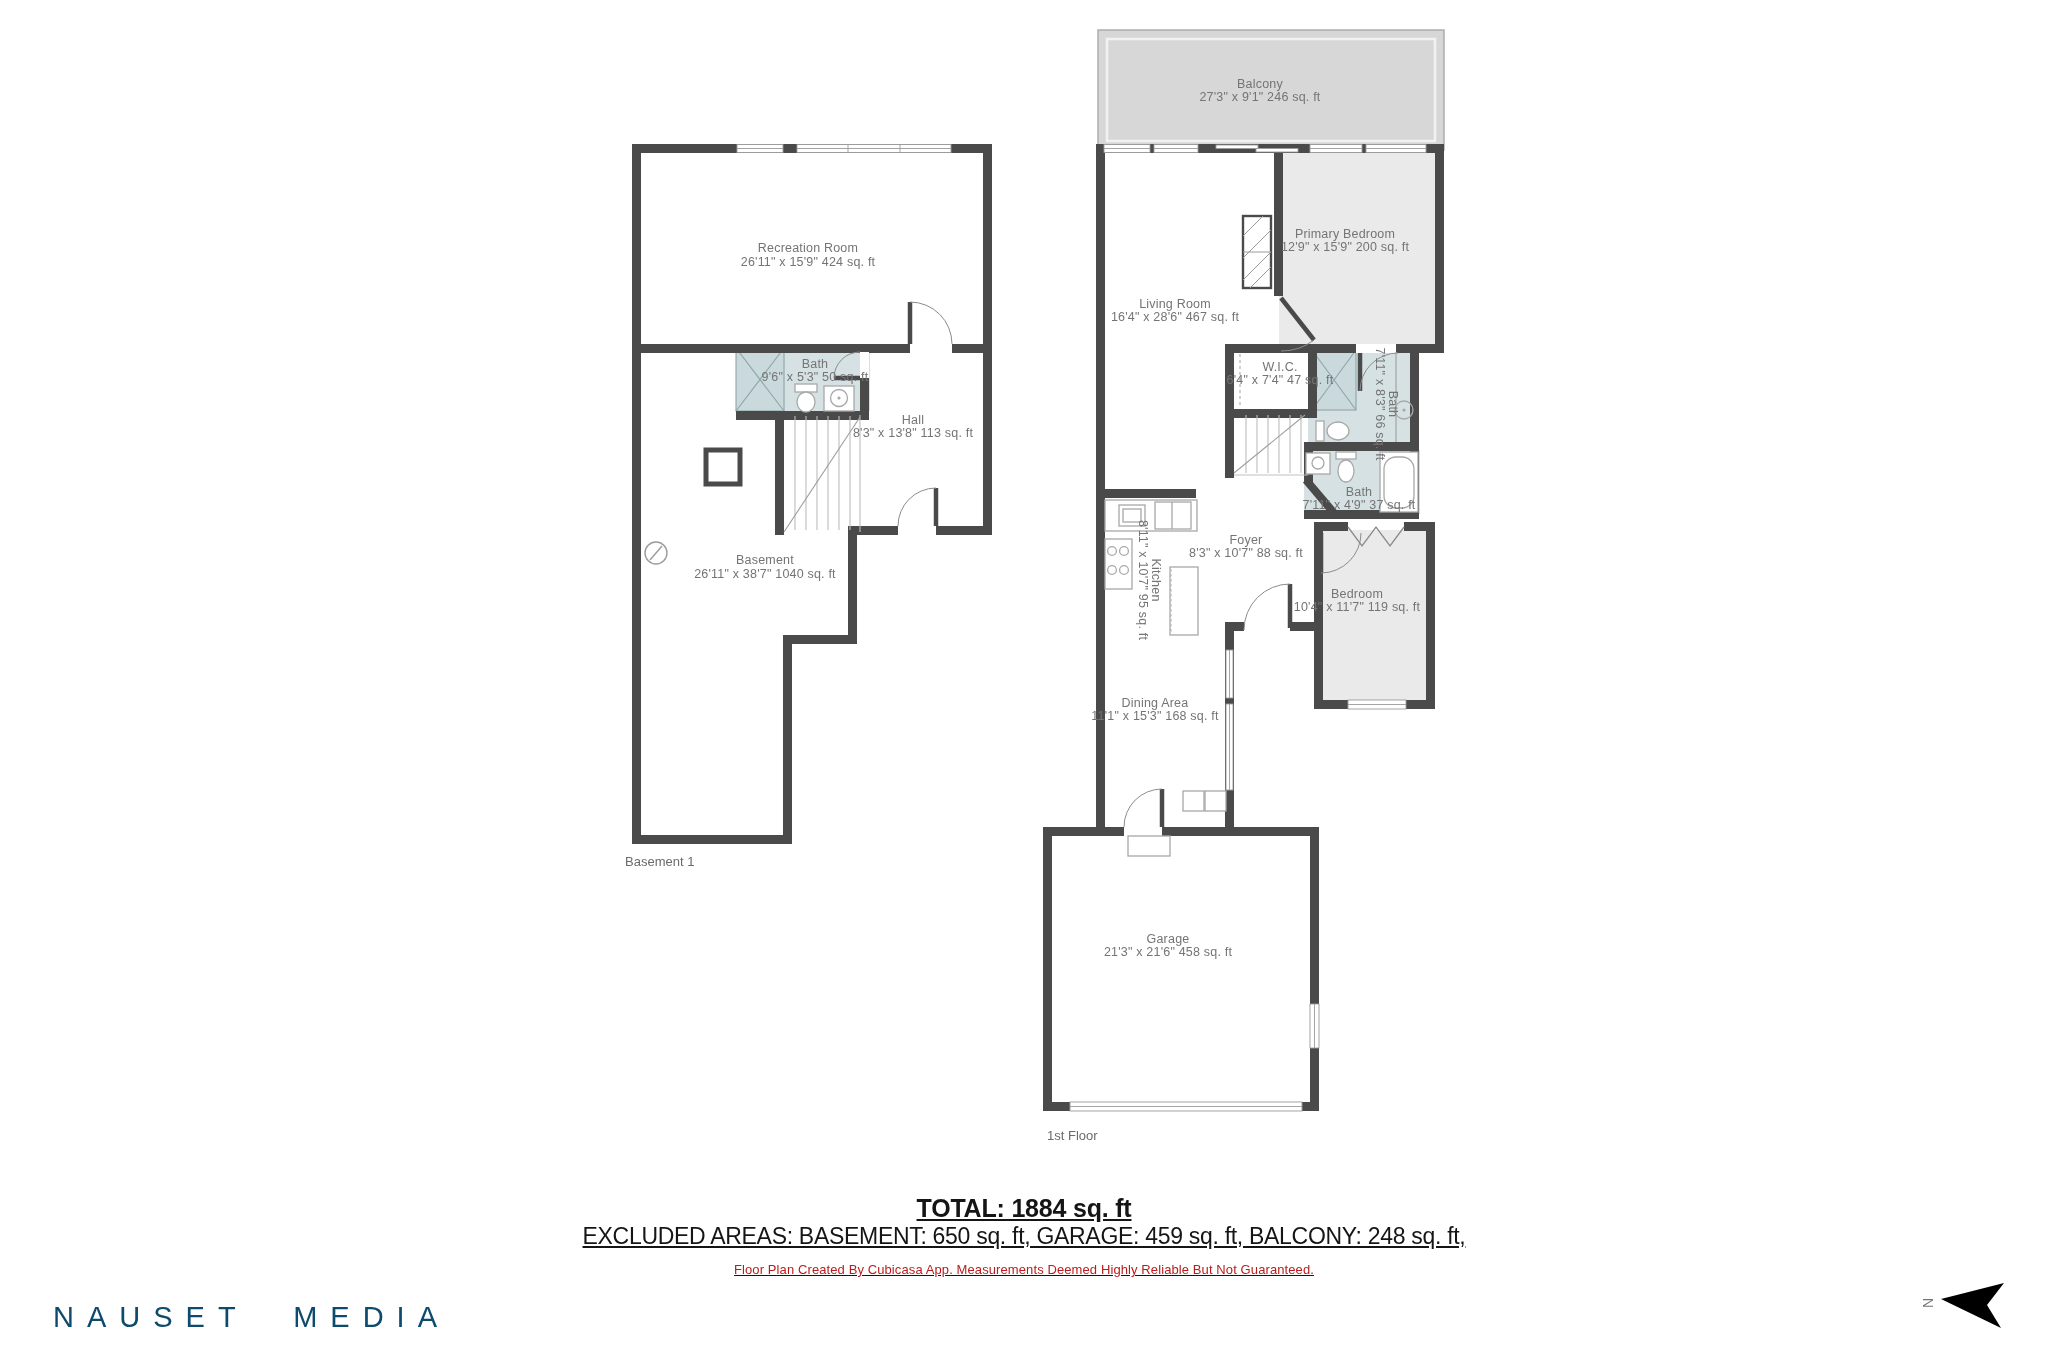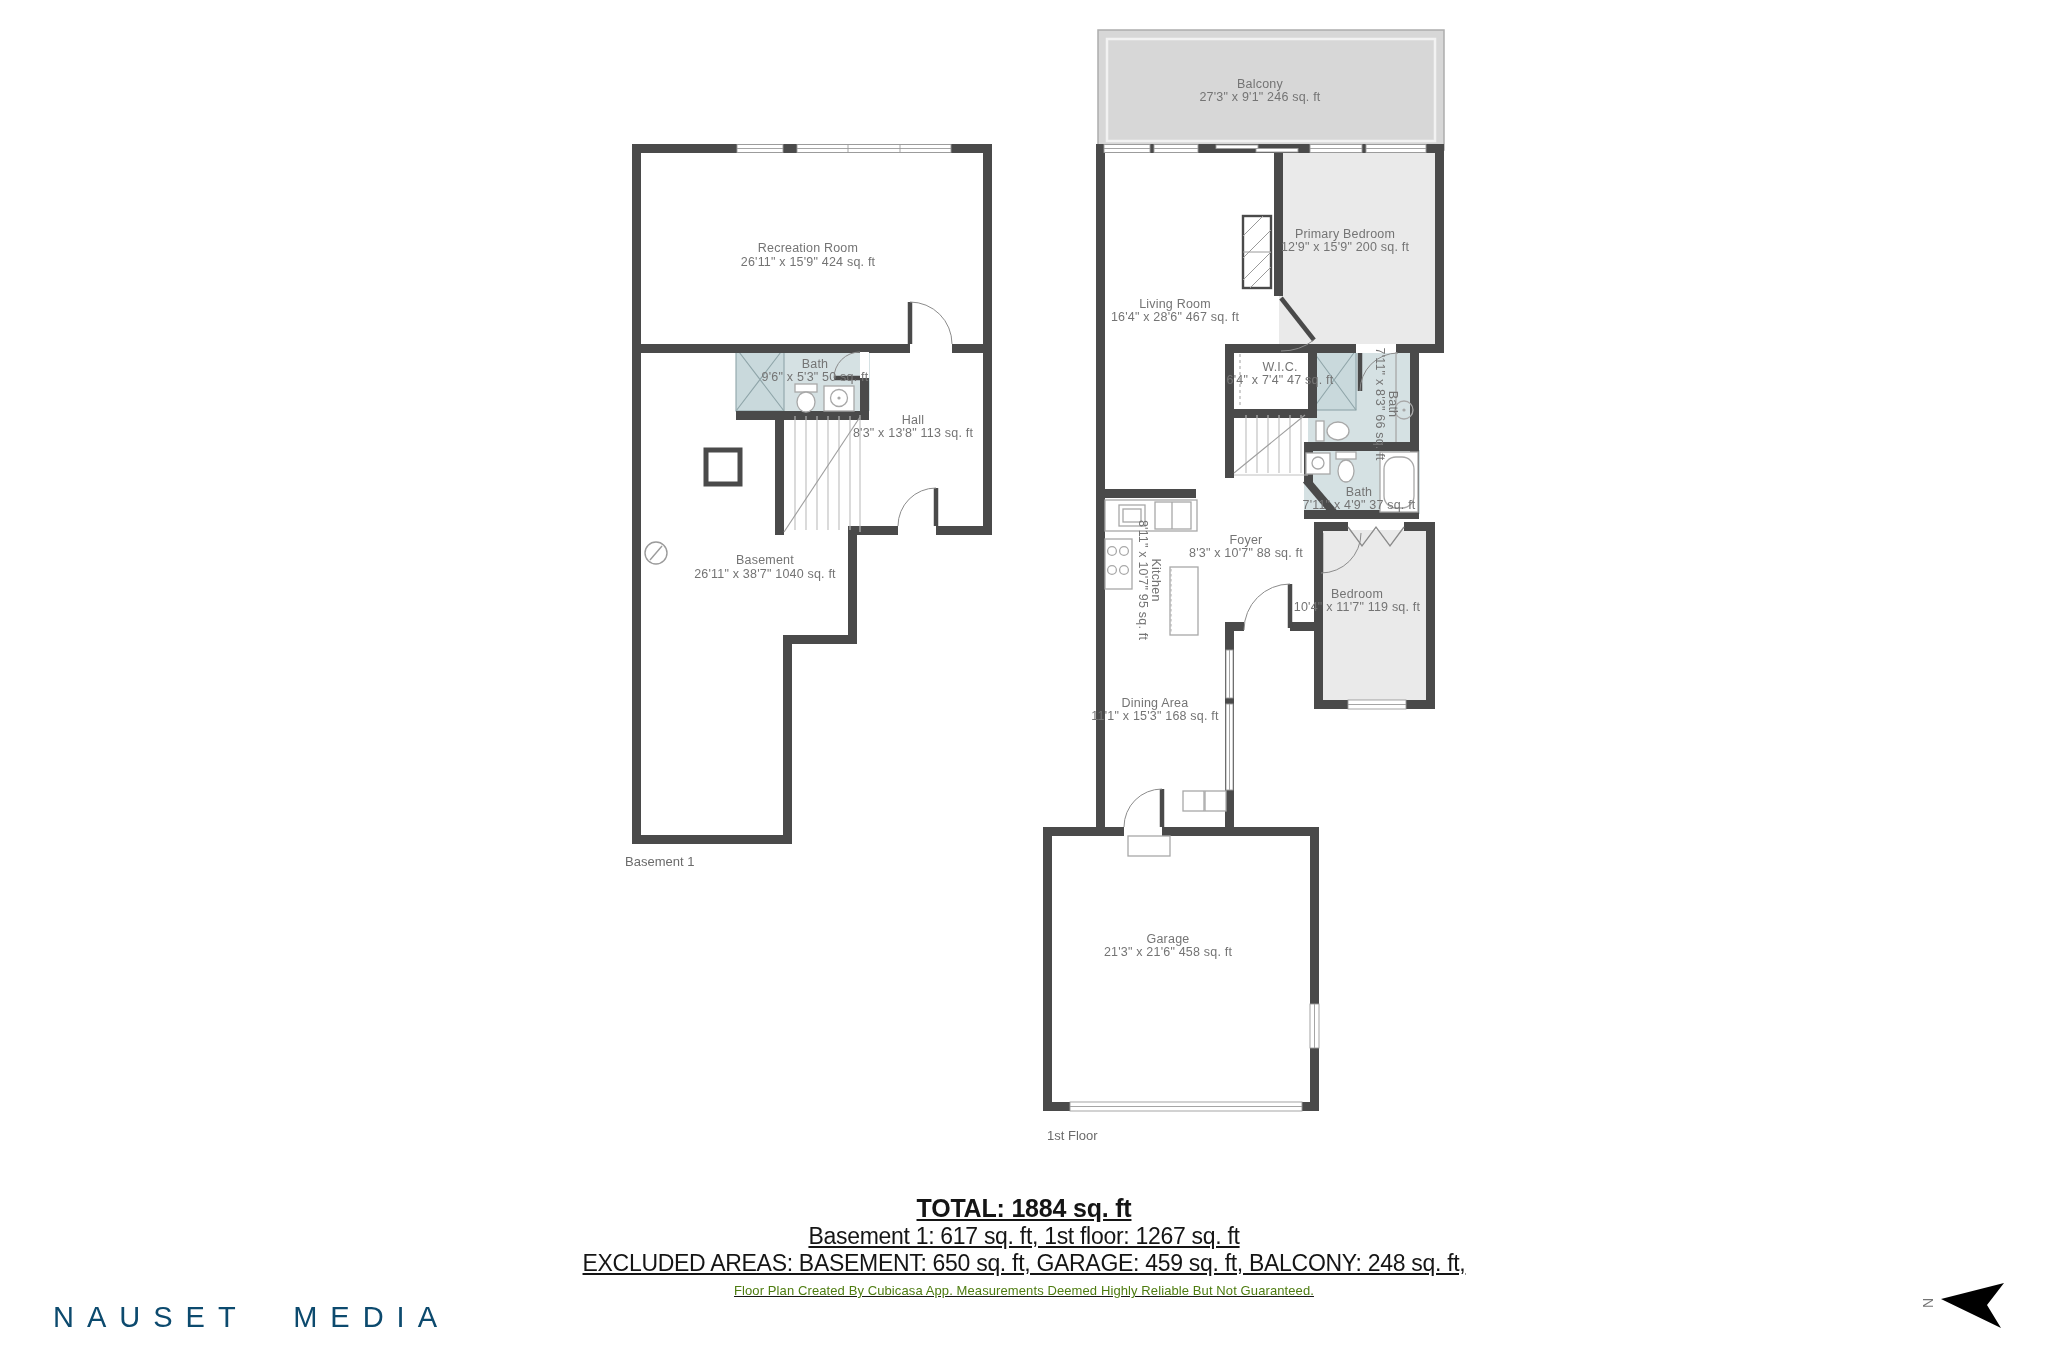--- a/index.html
+++ b/index.html
@@ -13,21 +13,21 @@
   .fx{fill:#ffffff;stroke:#a8a8a8;stroke-width:1.3;}
   .fxl{stroke:#a8a8a8;stroke-width:1.3;fill:none;}
   .arc{stroke:#8c8c8c;stroke-width:1;fill:none;}
   .leaf{stroke:#4a4a4a;stroke-width:4.5;}
   .win{fill:#ffffff;stroke:#9b9b9b;stroke-width:.9;}
   .winl{stroke:#9b9b9b;stroke-width:.9;}
   .tread{stroke:#bdbdbd;stroke-width:1.1;}
   .summary{position:absolute;left:0;top:1193px;width:100%;text-align:center;color:#151515;text-decoration:underline;}
   .sum-total{font-size:25px;font-weight:700;line-height:30px;letter-spacing:-.2px;}
   .sum-line{font-size:23px;line-height:27px;letter-spacing:-.3px;}
-  .sum-disc{margin-top:6px;font-size:13px;color:#4d7c0f;letter-spacing:.1px;}
+  .sum-disc{margin-top:12px;font-size:13px;color:#b91c1c;letter-spacing:.1px;}
   .logo{position:absolute;left:53px;top:1301px;font-size:29px;font-weight:500;color:#0c4a6e;letter-spacing:13px;word-spacing:24px;}
 </style>
 </head>
 <body>
 
 <svg width="2048" height="1366" viewBox="0 0 2048 1366">
 
   <g>
 
     <rect x="736" y="348" width="134" height="63" fill="#d5e1e3"></rect>
@@ -266,18 +266,17 @@
   </g>
 
   <g>
     <polygon points="1941,1299 2004,1283 1987,1305 2001,1328" fill="#000000"></polygon>
     <text x="1928" y="1308" text-anchor="middle" transform="rotate(-90 1928 1303)" font-size="14" fill="#000000">N</text>
   </g>
 </svg>
 
 <div class="summary">
   <div class="sum-total">TOTAL: 1884 sq. ft</div>
-  <div class="sum-line">Basement 1: 617 sq. ft, 1st floor: 1267 sq. ft</div>
   <div class="sum-line">EXCLUDED AREAS: BASEMENT: 650 sq. ft, GARAGE: 459 sq. ft, BALCONY: 248 sq. ft,</div>
   <div class="sum-disc">Floor Plan Created By Cubicasa App. Measurements Deemed Highly Reliable But Not Guaranteed.</div>
 </div>
 
 <div class="logo">NAUSET MEDIA</div>
 
 </body></html>

